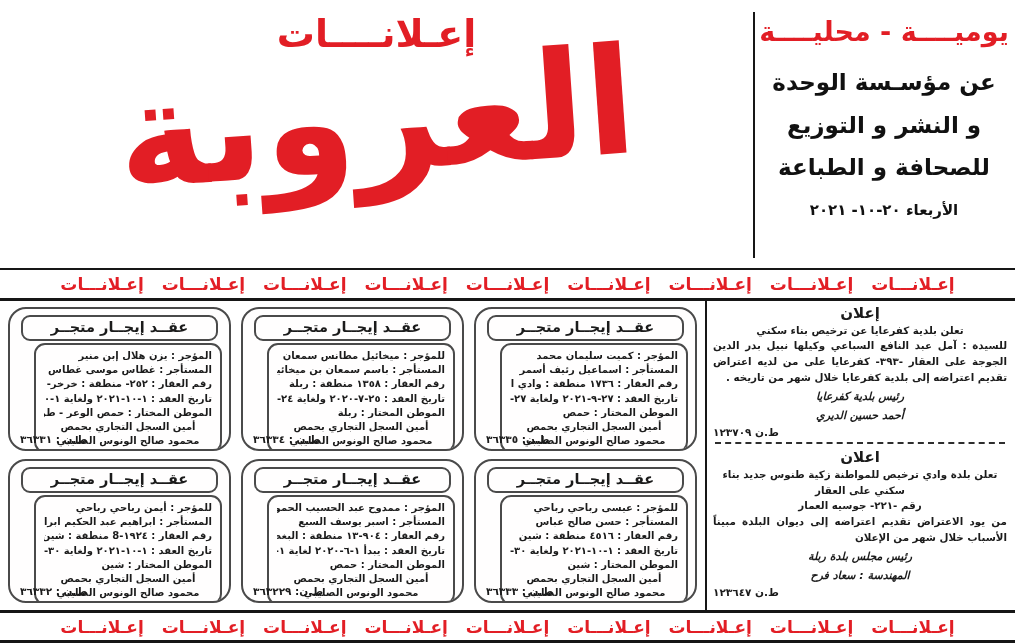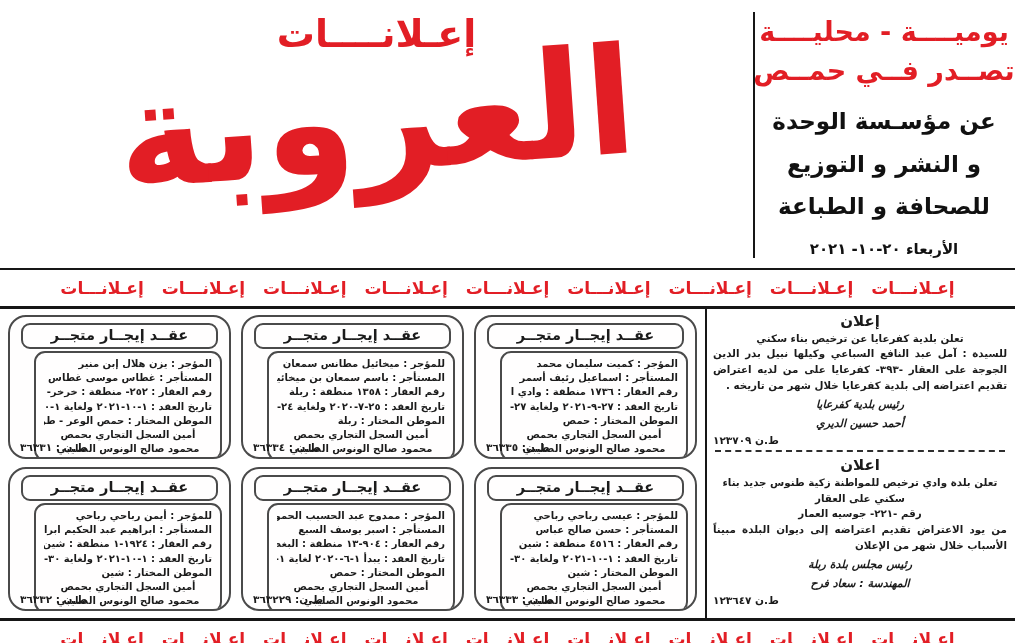--- a/index.html
+++ b/index.html
@@ -15,21 +15,21 @@
   .tagline { color:var(--red); font-size:27px; line-height:1.45; letter-spacing:0; }
   .publisher { font-size:23px; line-height:1.85; margin-top:10px; color:#111; }
   .issue-date { font-size:15px; margin-top:12px; color:#111; }
 
   .masthead { flex:1; text-align:center; position:relative; overflow:hidden; }
   .masthead-ads { color:var(--red); font-size:38px; margin-top:12px; }
   .masthead-title { color:var(--red); font-size:148px; line-height:1.05; margin-top:-14px;
                     transform:rotate(-4deg); letter-spacing:-2px; }
 
   
-  .band { height:41px; border-top:2px solid #161616; border-bottom:3px solid #161616;
+  .band { height:33px; border-top:2px solid #161616; border-bottom:3px solid #161616;
           display:flex; align-items:center; justify-content:center; overflow:hidden;
           white-space:nowrap; color:var(--red); font-size:17px; word-spacing:12px; }
   .band.bottom { border-top-width:3px; }
 
   
   .main { height:309px; display:flex; flex-direction:row; }
 
   .contracts-grid { flex:1; display:grid; grid-template-columns:repeat(3,1fr);
                     grid-template-rows:1fr 1fr; gap:8px 10px; padding:6px 8px 7px 8px; }
   .contract { position:relative; border:2px solid #4a4a4a; border-radius:18px;
@@ -56,21 +56,20 @@
 </head>
 <body>
 
 <div class="page">
 
   <div class="header">
 
     <div class="header-right">
       <div class="header-divider"></div>
       <div class="tagline">يوميــــة - محليــــة</div>
-      <div class="tagline">تصــدر فــي حمــص</div>
       <div class="publisher">
         <div>عن مؤسـسة الوحدة</div>
         <div>و النشر و التوزيع</div>
         <div>للصحافة و الطباعة</div>
       </div>
       <div class="issue-date">الأربعاء ٢٠-١٠- ٢٠٢١</div>
     </div>
 
     <div class="masthead">
       <div class="masthead-ads">إعـلانــــات</div>
@@ -178,21 +177,21 @@
           <div class="contract-center">محمود الونوس الصليبي</div>
         </div>
         <div class="contract-phone">ط.ن: ٣٦٣٢٢٩</div>
       </div>
 
       <div class="contract">
         <div class="contract-title-box">عقــد إيجــار متجــر</div>
         <div class="contract-body-box">
           <div class="contract-line">للمؤجر : أيمن رباحي رباحي</div>
           <div class="contract-line">المستأجر : ابراهيم عبد الحكيم ابراهيم</div>
-          <div class="contract-line">رقم العقار : ١٩٢٤-١ منطقة : شين</div>
+          <div class="contract-line">رقم العقار : ١٩٢٤-8 منطقة : شين</div>
           <div class="contract-line">تاريخ العقد : ١-١٠-٢٠٢١ ولغاية ٣٠-٩-٢٠٢٢</div>
           <div class="contract-line">الموطن المختار : شين</div>
           <div class="contract-center">أمين السجل التجاري بحمص</div>
           <div class="contract-center">محمود صالح الونوس الصليبي</div>
         </div>
         <div class="contract-phone">ط.ن : ٣٦٣٣٢</div>
       </div>
 
     </div>
   </div>

